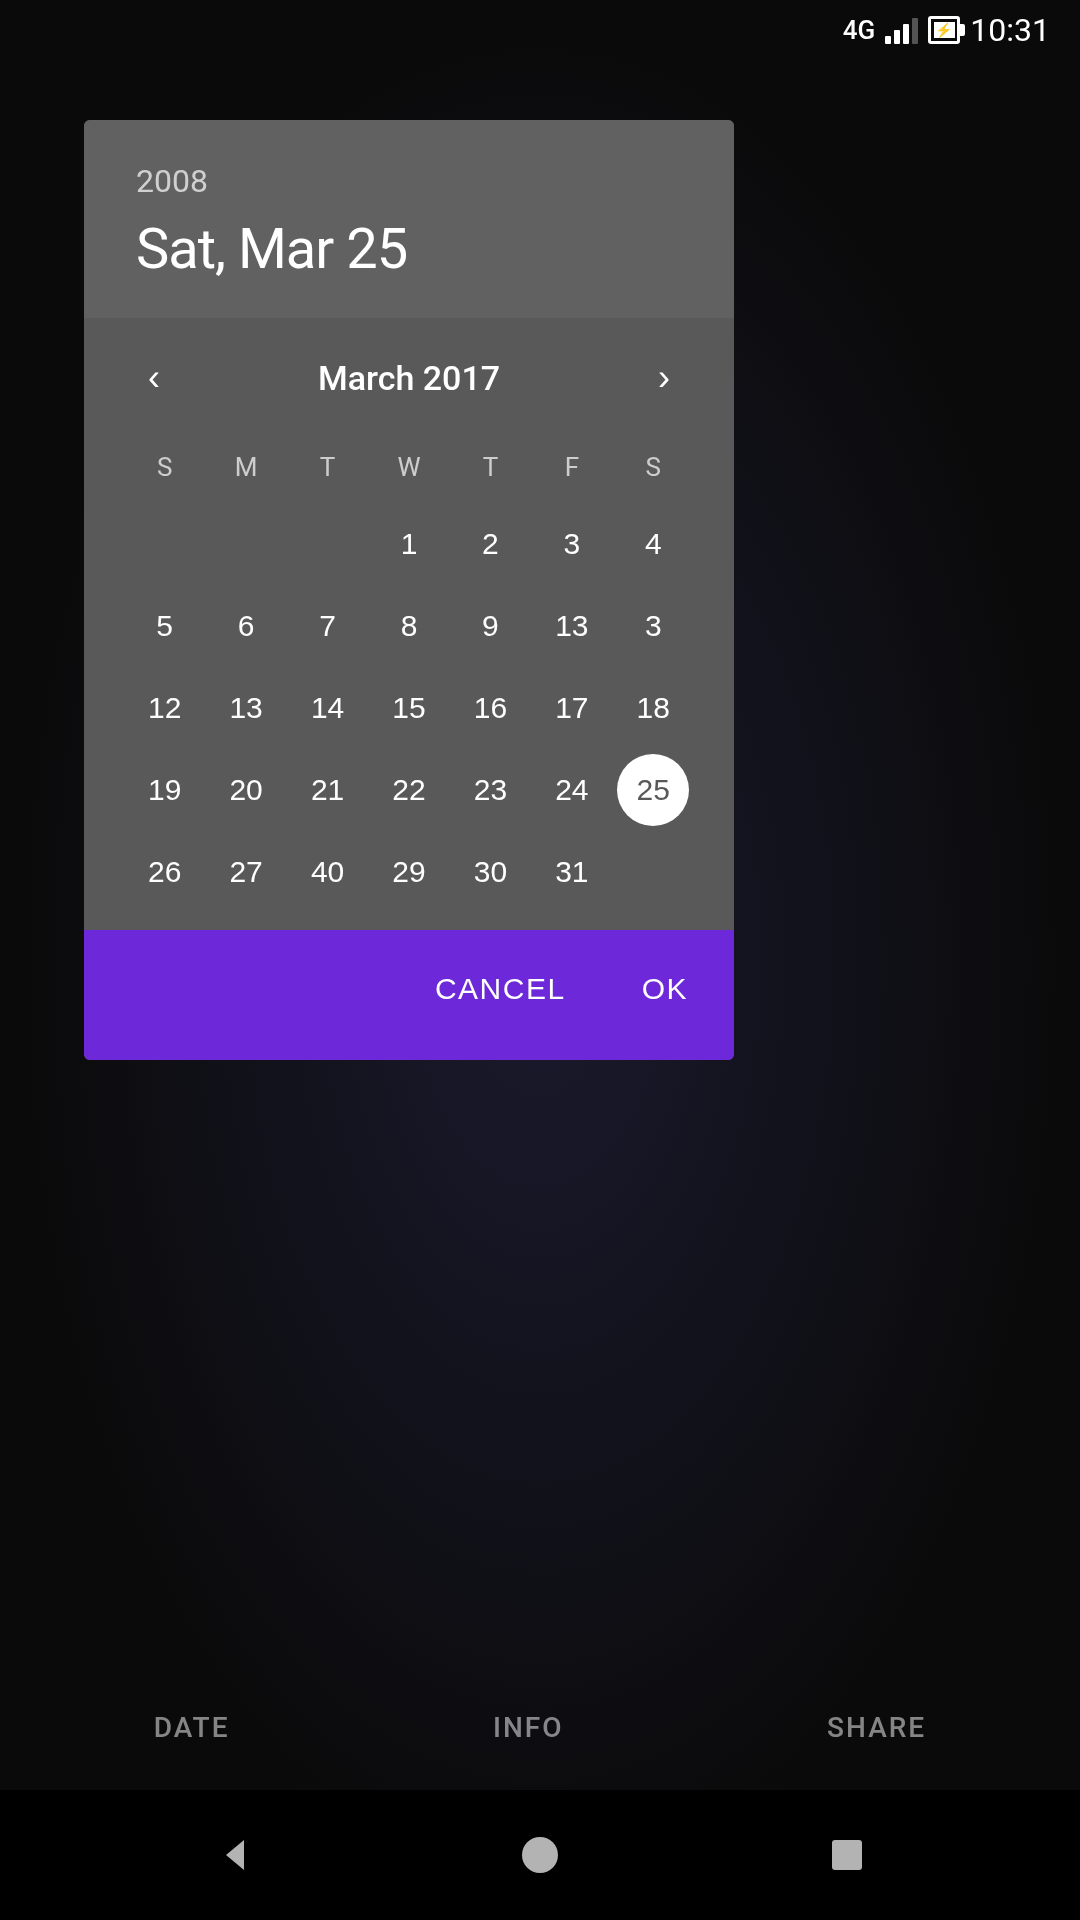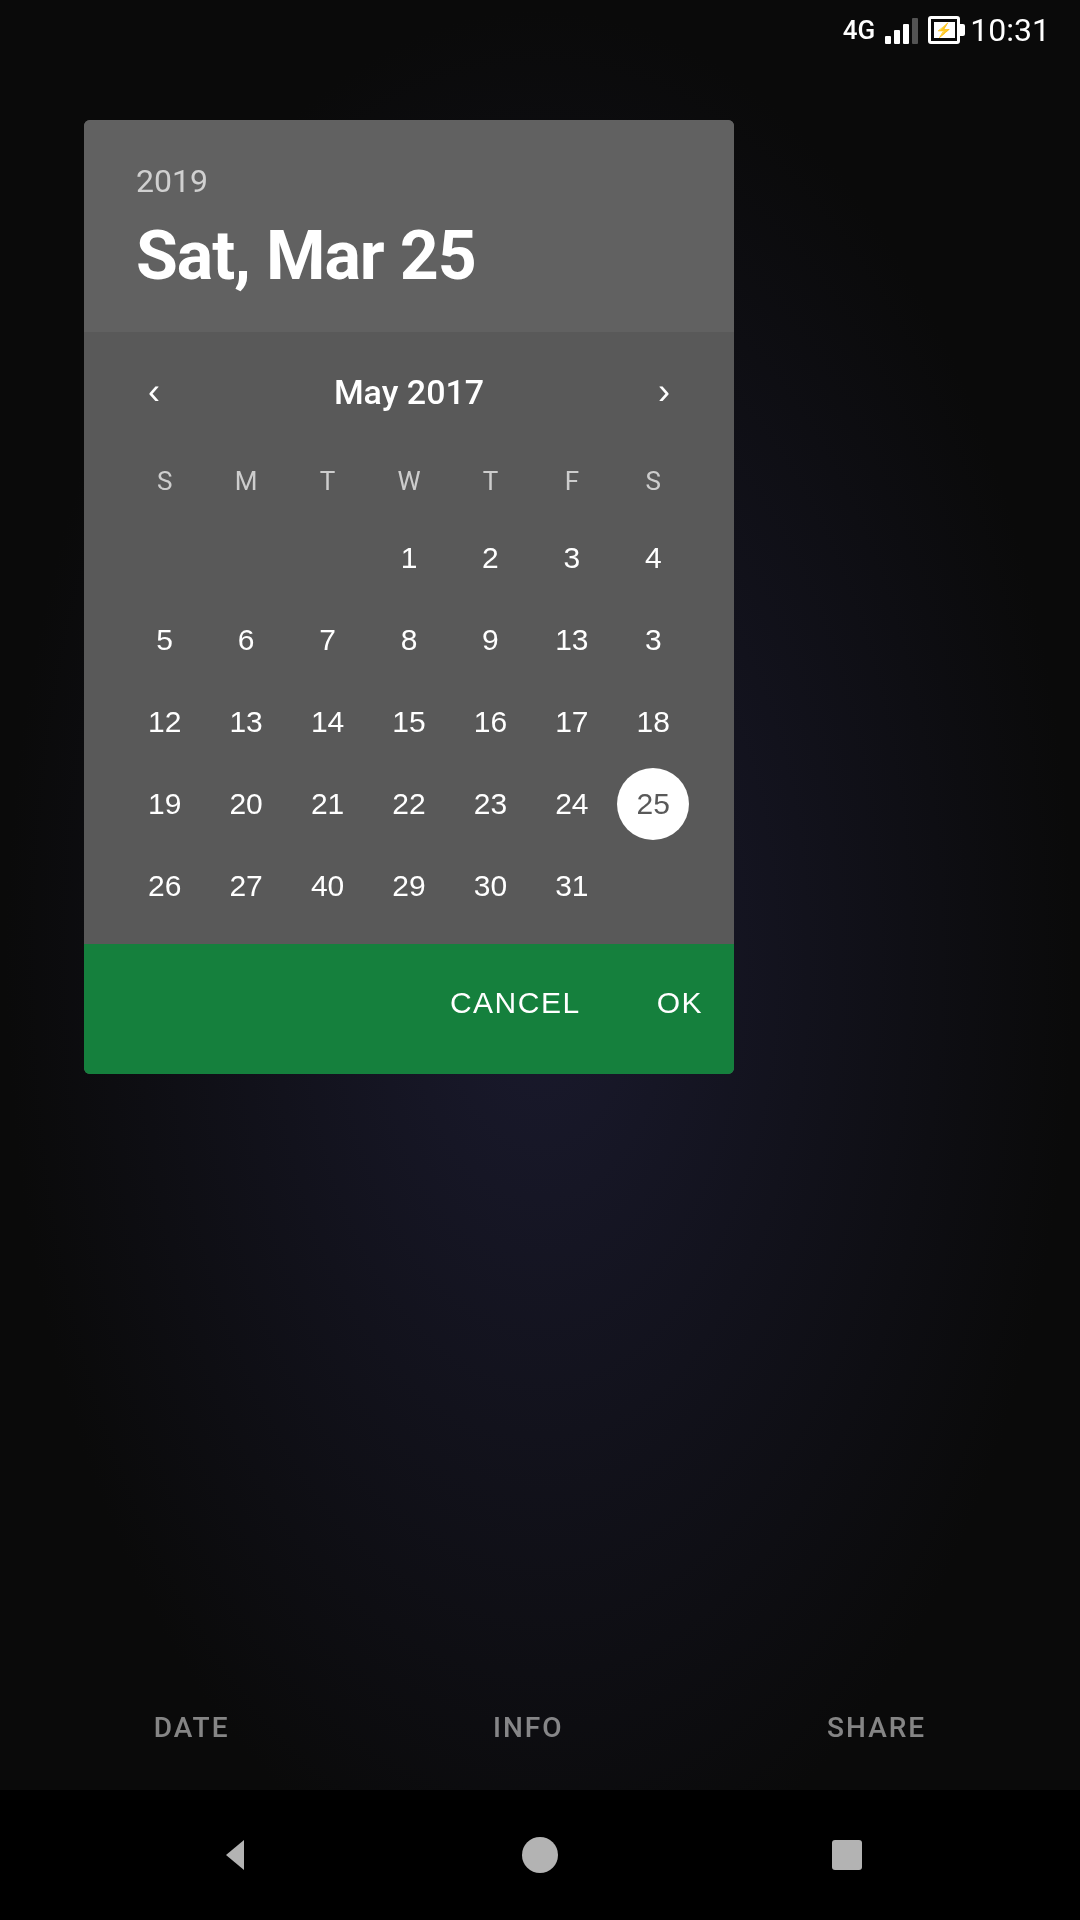--- a/index.html
+++ b/index.html
@@ -98,23 +98,23 @@
     }
 
     .dialog-year {
       font-size: 32px;
       color: rgba(255,255,255,0.7);
       font-weight: 400;
       margin-bottom: 8px;
     }
 
     .dialog-date {
-      font-size: 68px;
-      color: white;
-      font-weight: 700;
+      font-size: 56px;
+      color: white;
+      font-weight: 400;
       letter-spacing: -1px;
       margin-top: 16px;
     }
 
     
     .calendar-area {
       background: #595959;
       padding: 30px 40px 20px;
     }
 
@@ -195,24 +195,24 @@
     }
 
     .day-btn.selected {
       background: white;
       color: #595959;
       font-weight: 500;
     }
 
     
     .dialog-actions {
-      background: #15803d;
+      background: #6d28d9;
       display: flex;
       justify-content: flex-end;
-      padding: 30px 23px 42px;
+      padding: 30px 38px 42px;
       gap: 60px;
     }
 
     .action-btn {
       font-size: 30px;
       font-weight: 500;
       color: white;
       background: transparent;
       border: none;
       cursor: pointer;
@@ -296,31 +296,31 @@
       <div class="battery-fill">⚡</div>
     </div>
 
     <span style="font-size:32px; font-weight:400;">10:31</span>
   </div>
 </div>
 
 <div class="dialog">
 
   <div class="dialog-header">
-    <div class="dialog-year">2019</div>
+    <div class="dialog-year">2008</div>
     <div class="dialog-date">Sat, Mar 25</div>
   </div>
 
   <div class="calendar-area">
 
     <div class="month-nav">
       <button class="nav-btn">
         <span class="nav-arrow">‹</span>
       </button>
-      <span class="month-title">May 2017</span>
+      <span class="month-title">March 2017</span>
       <button class="nav-btn">
         <span class="nav-arrow">›</span>
       </button>
     </div>
 
     <div class="day-headers">
       <div class="day-header">S</div>
       <div class="day-header">M</div>
       <div class="day-header">T</div>
       <div class="day-header">W</div>

